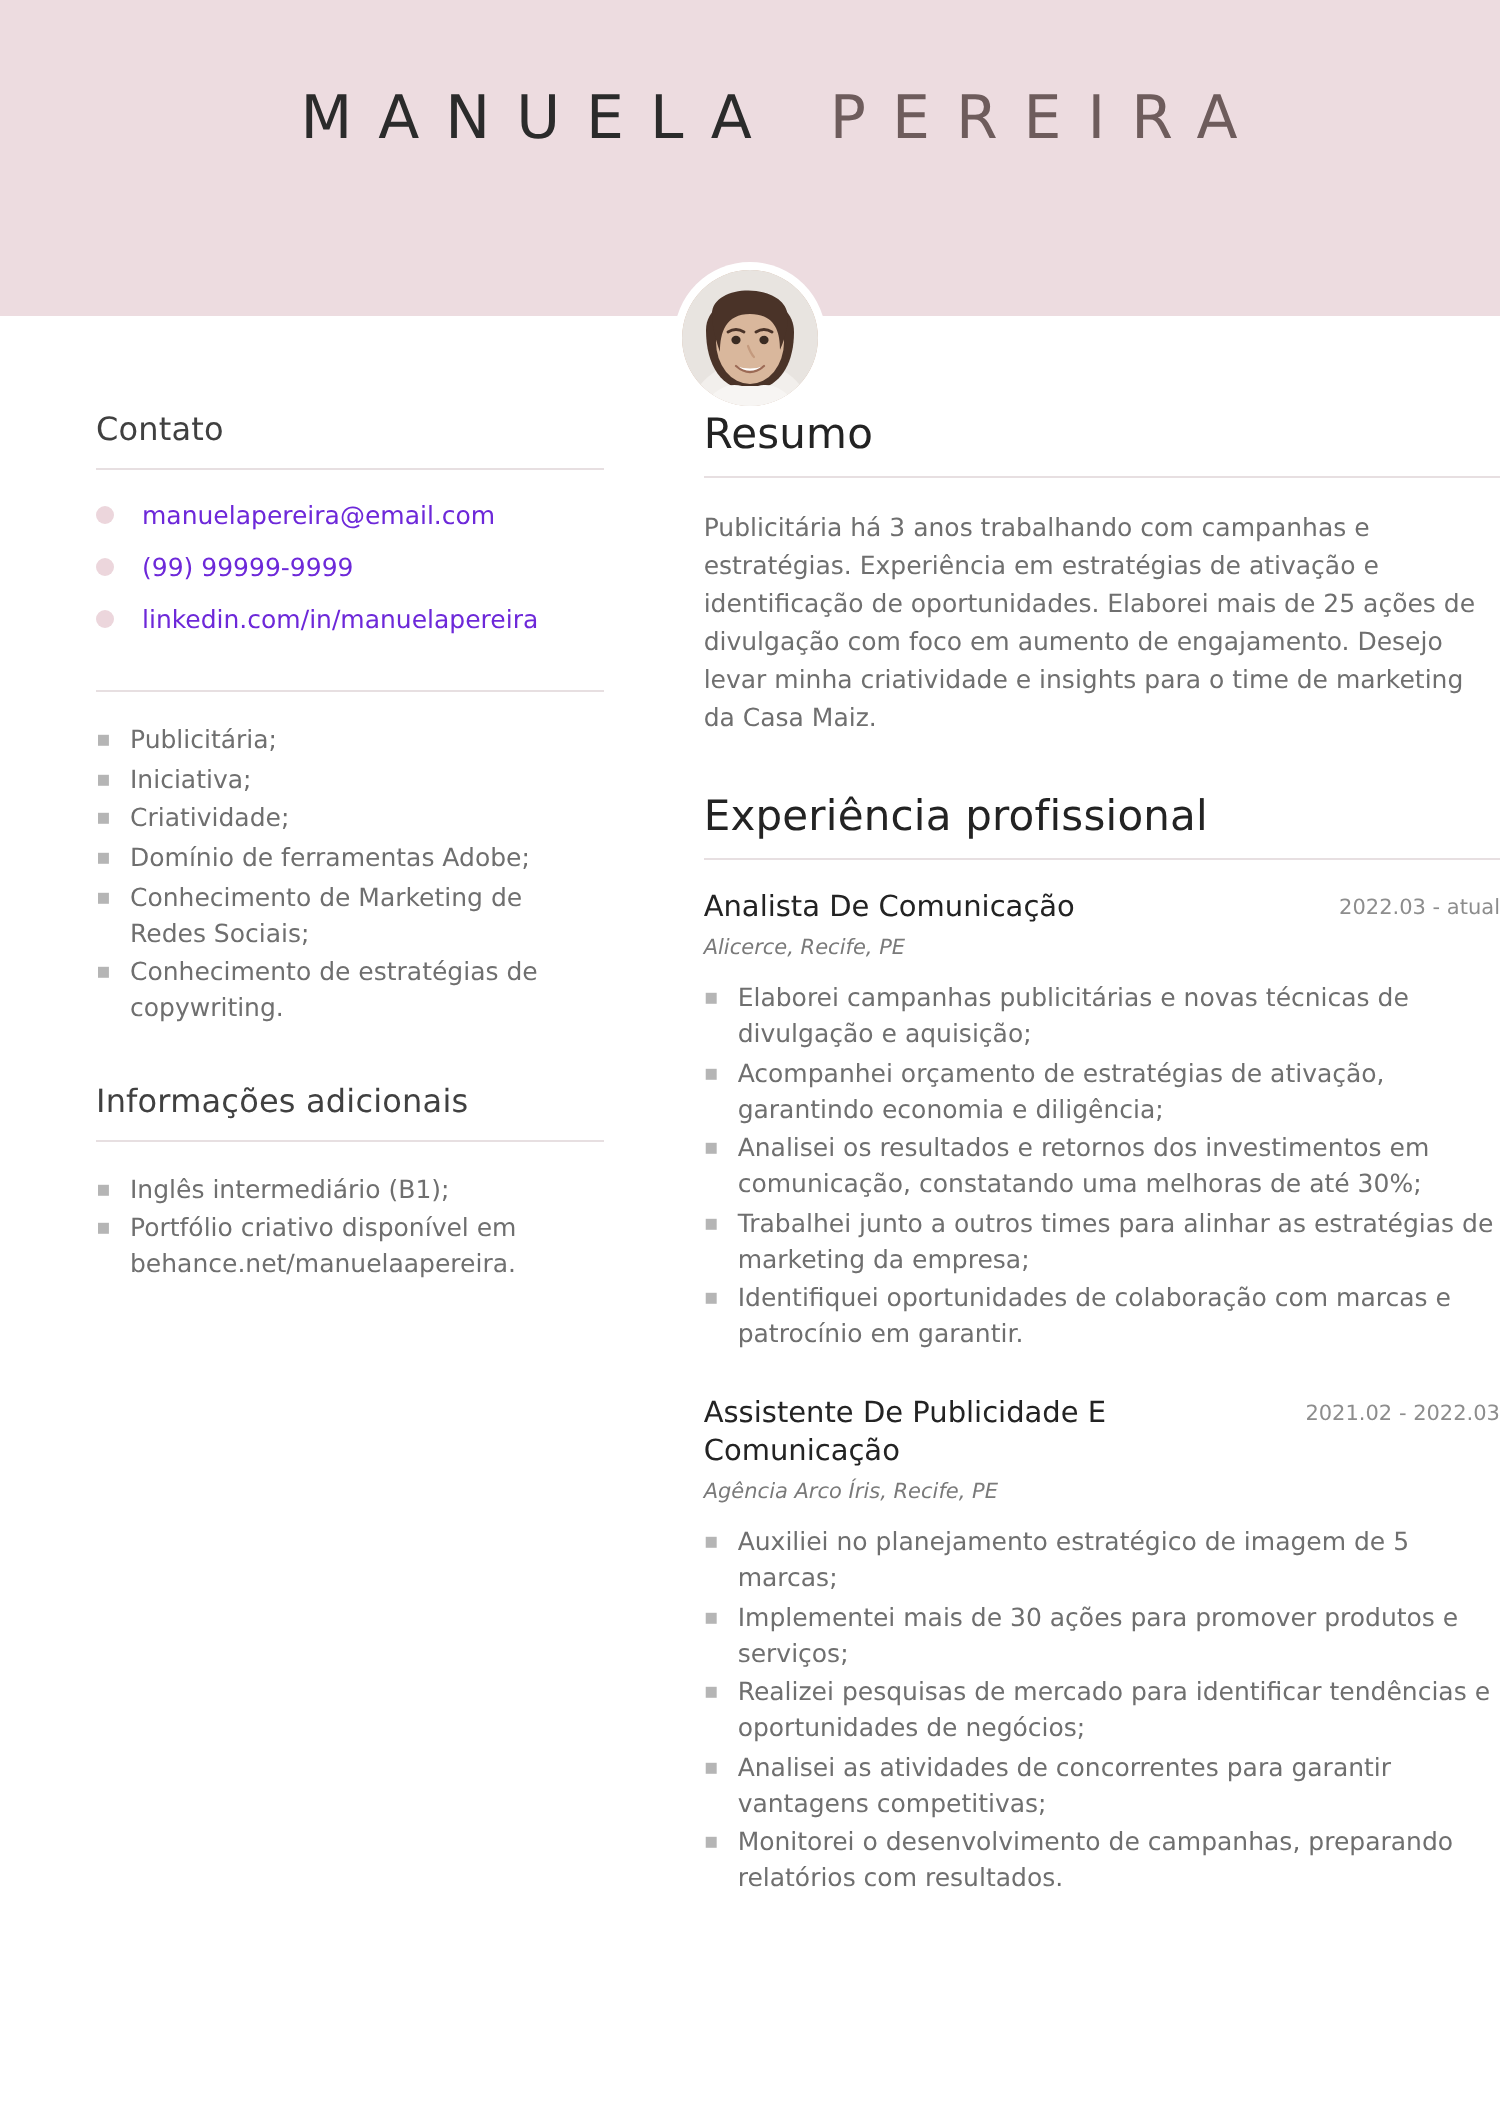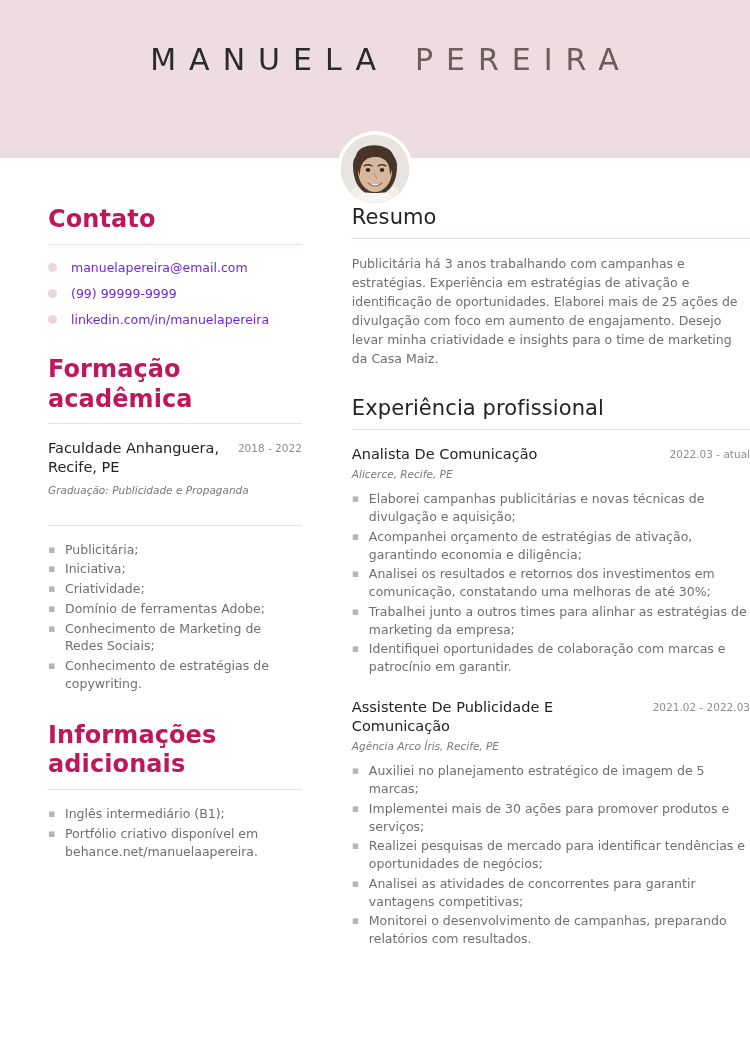--- a/index.html
+++ b/index.html
@@ -73,23 +73,23 @@
     left: 0;
     width: 750px;
     display: flex;
     align-items: flex-start;
   }
   .col-left  { width: 255px; margin-left: 48px; }
   .col-right { width: 400px; margin-left: 50px; }
 
   
   .sec-head {
-    font-size: 24px;
-    font-weight: 700;
-    color: #be185d;
+    font-size: 16px;
+    font-weight: 400;
+    color: #404040;
     line-height: 1.24;
     letter-spacing: 0.1px;
   }
   .sec-rule {
     height: 1px;
     background: #e7dfe1;
     margin-top: 9px;
     margin-bottom: 15px;
   }
   .sec-block { margin-bottom: 4px; }
@@ -249,31 +249,20 @@
           <span class="contact-dot"></span>
           <span>(99) 99999-9999</span>
         </li>
         <li class="contact-item">
           <span class="contact-dot"></span>
           <span>linkedin.com/in/manuelapereira</span>
         </li>
       </ul>
     </div>
 
-    <div class="sec-block">
-      <div class="sec-head">Formação acadêmica</div>
-      <div class="sec-rule"></div>
-      <div>
-        <div class="entry-head">
-          <div class="entry-title">Faculdade Anhanguera, Recife, PE</div>
-          <div class="entry-date">2018 - 2022</div>
-        </div>
-        <div class="entry-sub">Graduação: Publicidade e Propaganda</div>
-      </div>
-    </div>
 
     <div class="sec-block">
       <div class="sec-rule"></div>
       <ul class="bullets">
         <li class="bullet">
           <span class="dash">▪</span>
           <span class="btxt">Publicitária;</span>
         </li>
         <li class="bullet">
           <span class="dash">▪</span>

